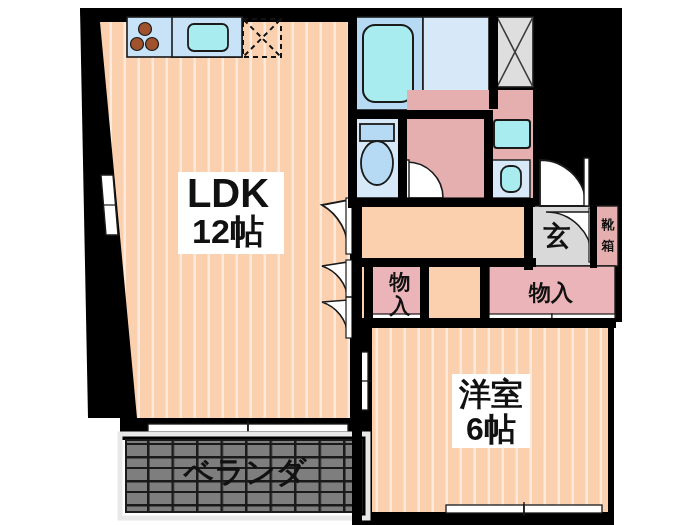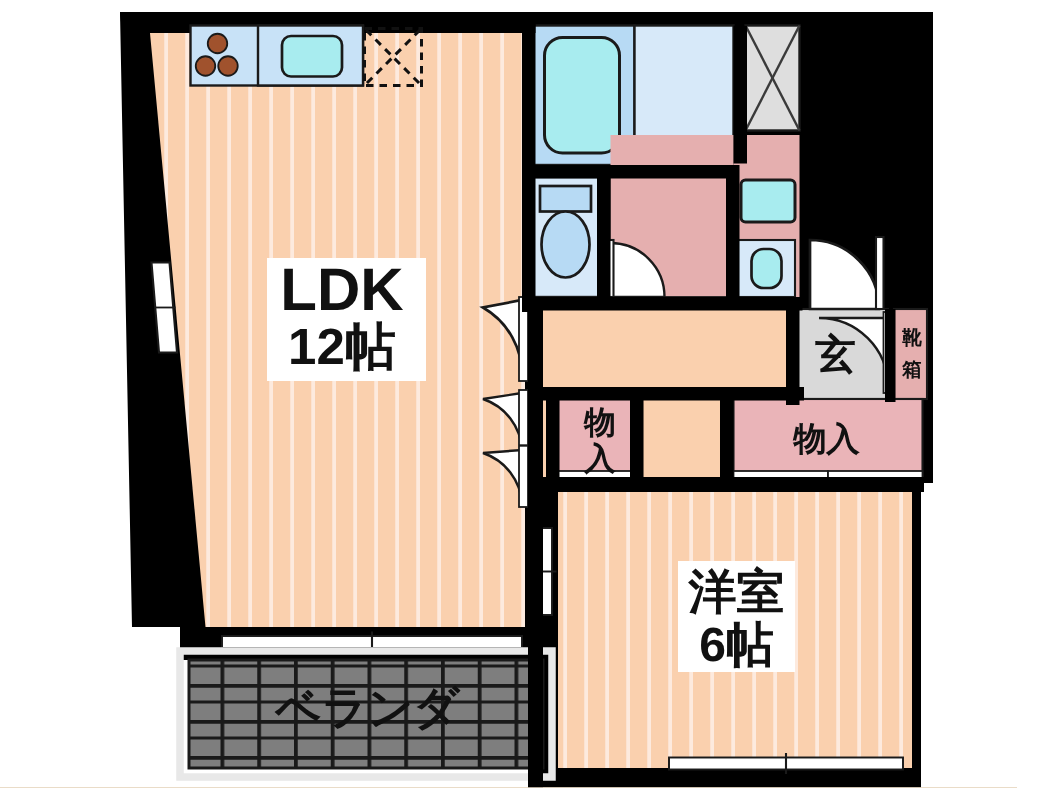--- a/index.html
+++ b/index.html
@@ -8,21 +8,21 @@
     padding: 0;
     background: #ffffff;
   }
   body {
     font-family: "Liberation Sans", sans-serif;
   }
   #floorplan-root {
     position: relative;
     width: 700px;
     height: 525px;
-    background: #a16207;
+    background: #d946ef;
     overflow: hidden;
   }
   #floorplan-svg {
     display: block;
     width: 700px;
     height: 525px;
   }
   .room-label {
     font-family: "Liberation Sans", sans-serif;
     font-weight: bold;

